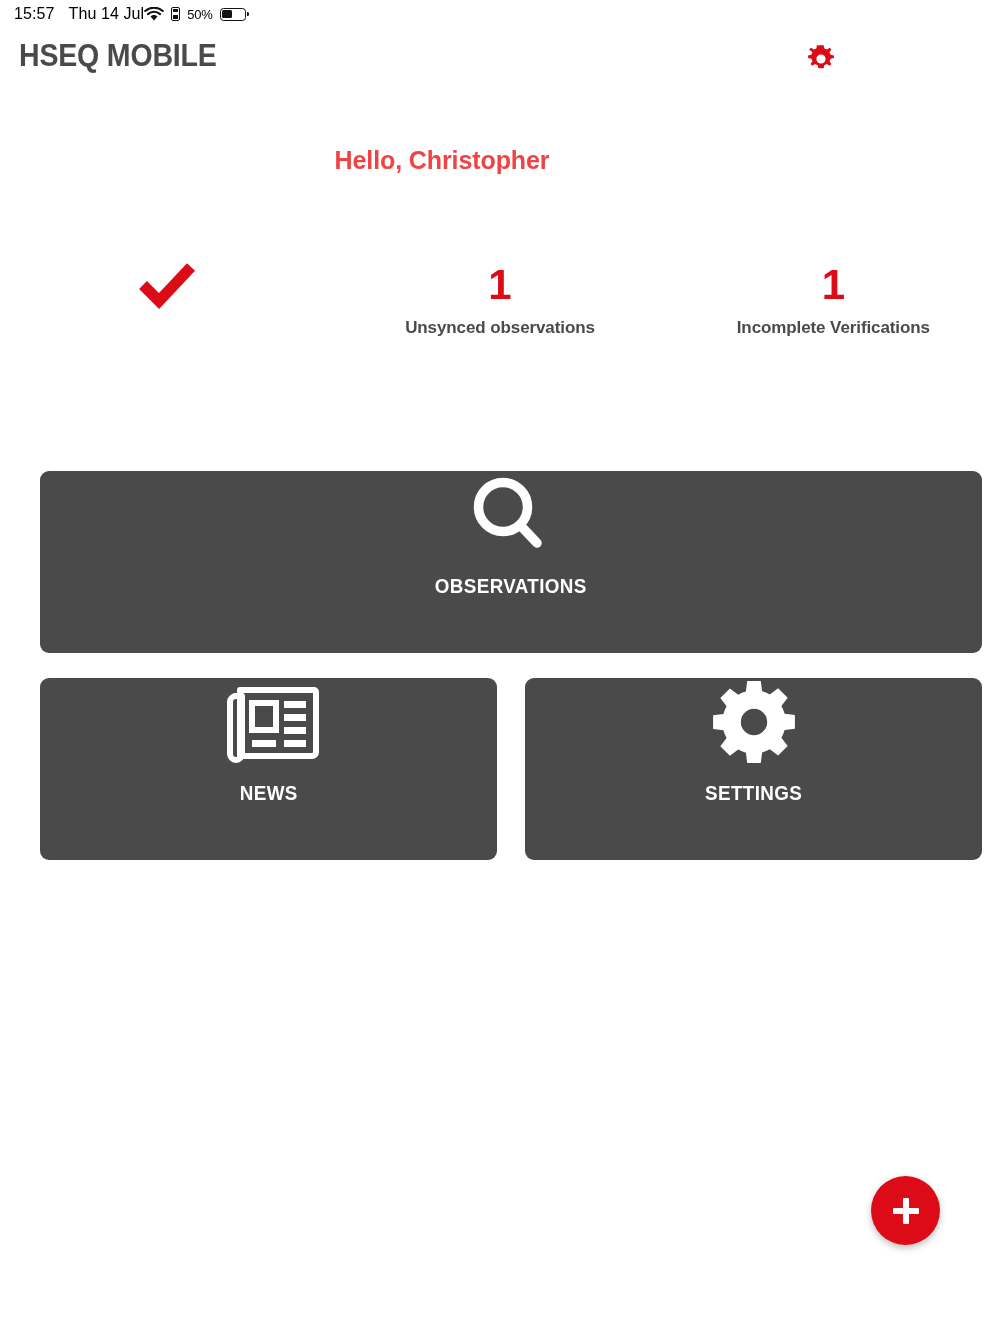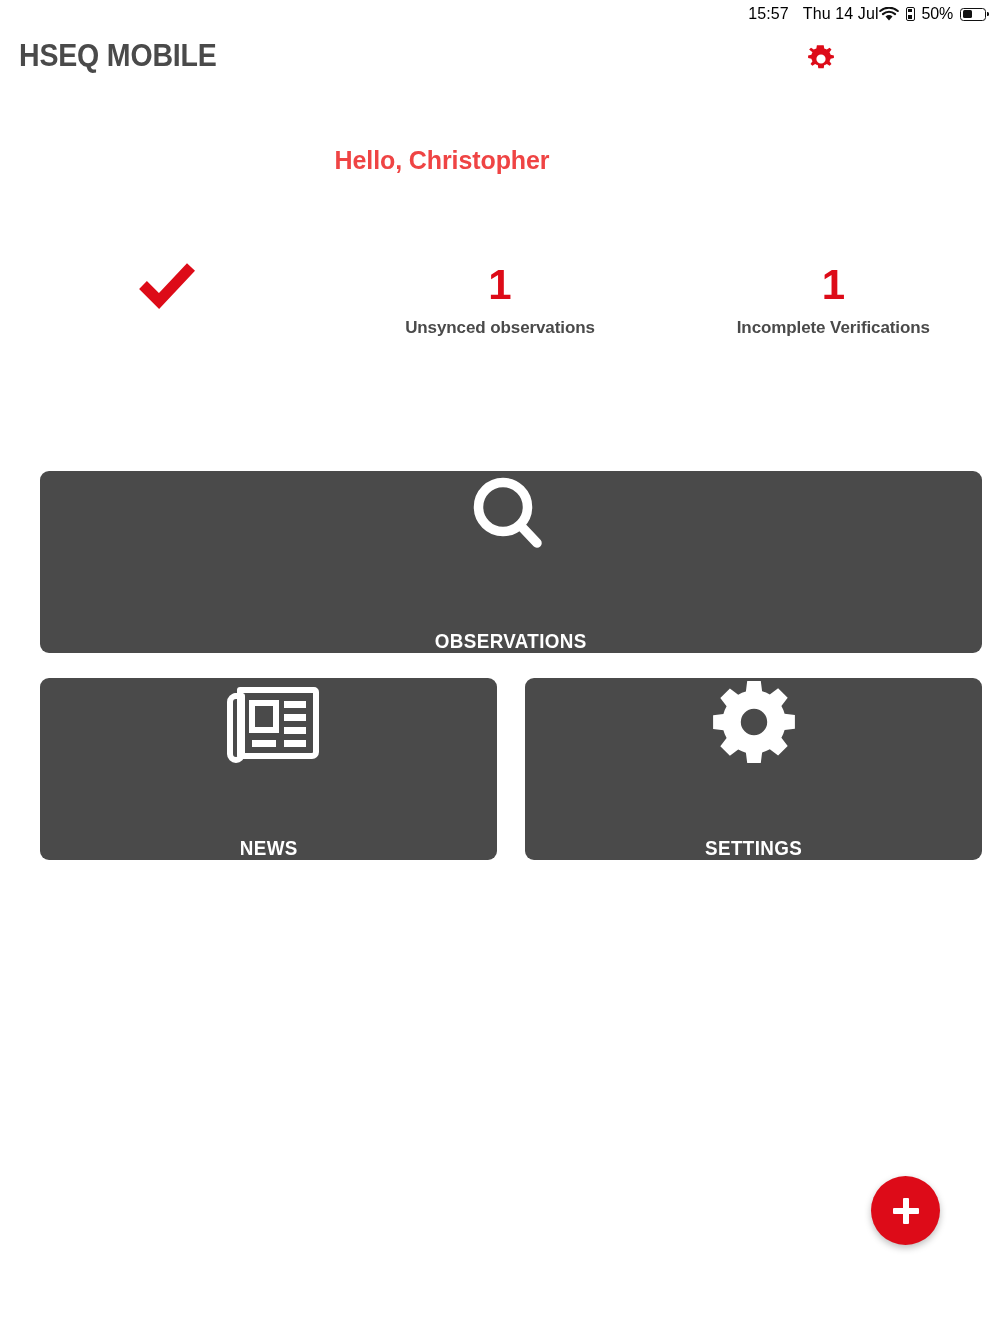--- a/index.html
+++ b/index.html
@@ -17,40 +17,40 @@
   }
 
   
   .statusbar {
     position: absolute;
     top: 0; left: 0;
     width: 1000px;
     height: 28px;
     display: flex;
     align-items: center;
-    justify-content: flex-end;
+    justify-content: flex-start;
     padding: 0 14px;
     box-sizing: border-box;
     color: #000;
   }
   .sb-left {
     display: flex;
     align-items: center;
     gap: 14px;
     font-size: 16px;
     font-weight: 400;
     letter-spacing: 0.1px;
   }
   .sb-right {
     display: flex;
     align-items: center;
     gap: 7px;
     font-size: 16px;
   }
-  .sb-pct { font-size: 16px; letter-spacing: -0.2px; }
+  .sb-pct { font-size: 13px; letter-spacing: -0.2px; }
 
   .battery-shell {
     width: 26px;
     height: 13px;
     border: 1.6px solid #111;
     border-radius: 3.5px;
     position: relative;
     box-sizing: border-box;
     display: inline-block;
   }
@@ -188,21 +188,21 @@
   }
   .tile-row + .tile-row { margin-top: 25px; }
   .tile {
     flex: 1;
     height: 182px;
     background: #4a4a4a;
     border-radius: 9px;
     display: flex;
     flex-direction: column;
     align-items: center;
-    justify-content: space-between;
+    justify-content: flex-start;
     cursor: pointer;
     position: relative;
   }
   .tile-icon {
     height: 92px;
     display: flex;
     align-items: center;
     justify-content: center;
   }
   .tile-label {

